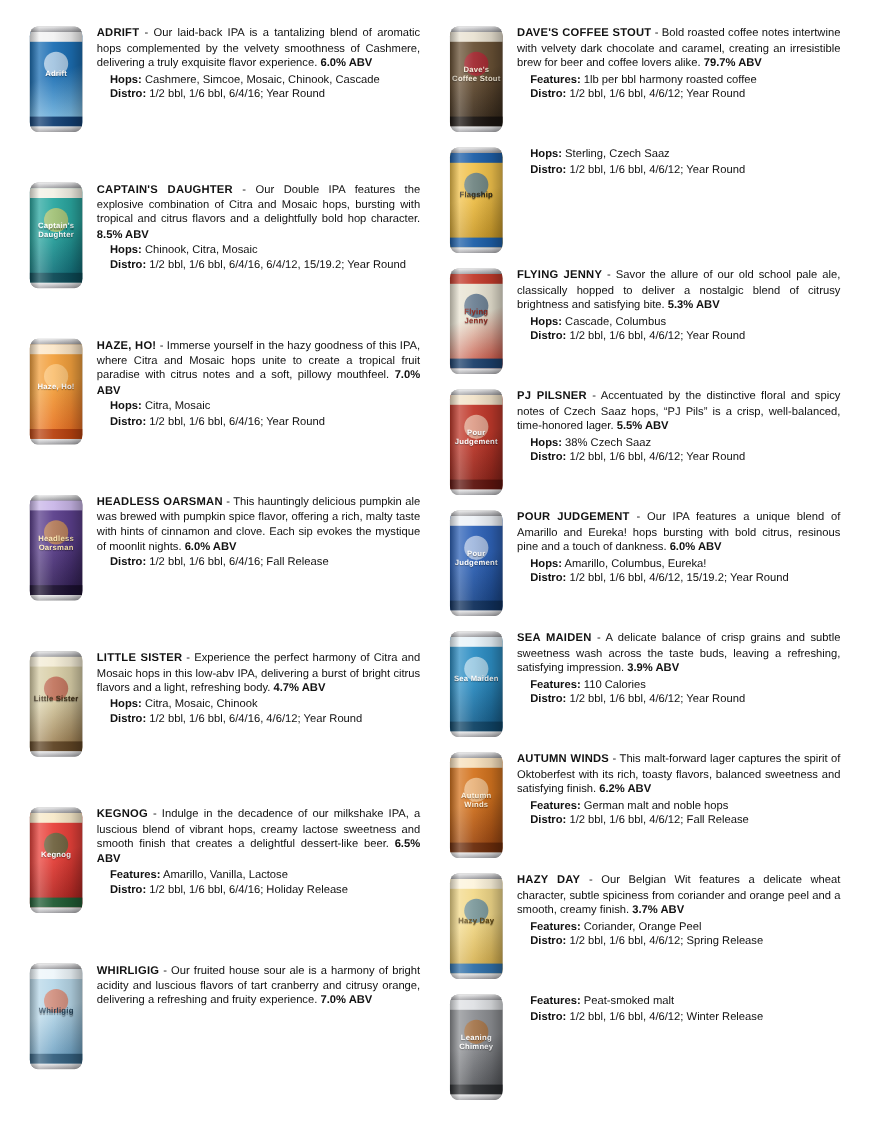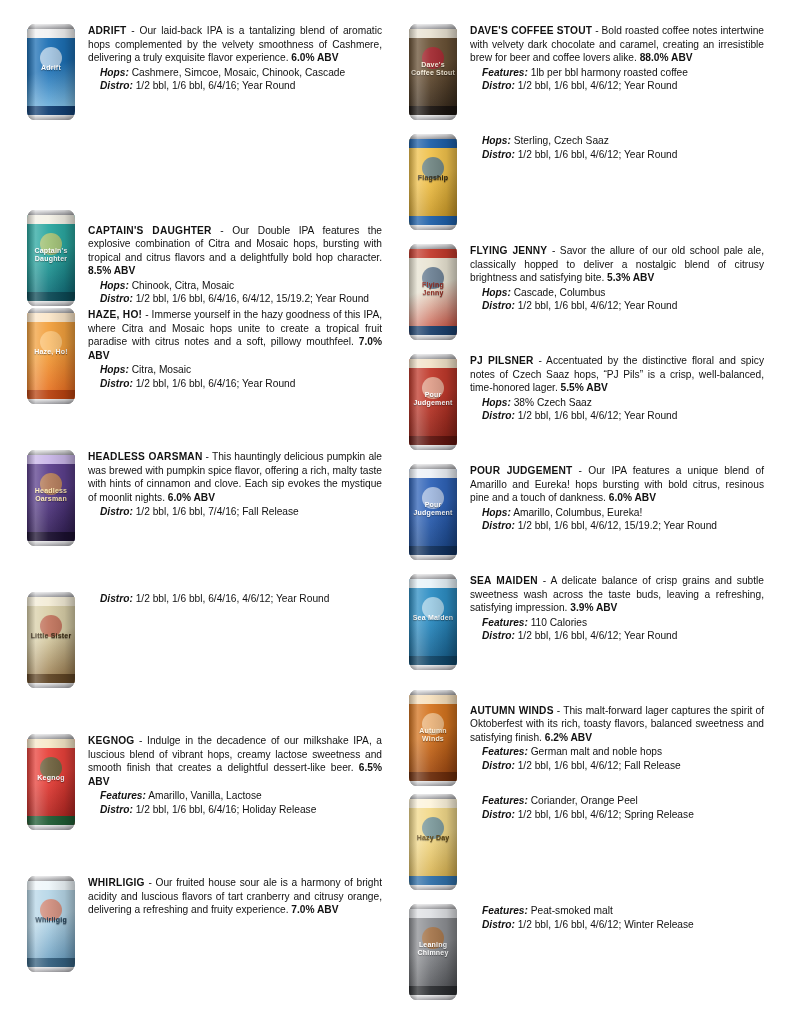--- a/index.html
+++ b/index.html
@@ -119,21 +119,20 @@
   }
   .abv {
     font-weight: bold;
   }
   .meta {
     margin: 0;
     text-indent: 12px;
   }
   .meta .k {
     font-weight: bold;
-    font-style: italic;
   }
 </style>
 </head>
 <body>
 
 <div class="sheet">
   <div class="column" id="col-left">
       <div class="beer" style="min-height: 142px;">
         <div class="can-wrap">
           <div class="can">
@@ -147,21 +146,21 @@
             <div class="rim-bot"></div>
             <div class="gloss"></div>
           </div>
         </div>
         <div class="text">
           <p class="desc"><span class="name">ADRIFT</span> - Our laid-back IPA is a tantalizing blend of aromatic hops complemented by the velvety smoothness of Cashmere, delivering a truly exquisite flavor experience. <span class="abv">6.0% ABV</span></p>
           <p class="meta"><span class="k">Hops:</span><span> Cashmere, Simcoe, Mosaic, Chinook, Cascade</span></p>
           <p class="meta"><span class="k">Distro:</span><span> 1/2 bbl, 1/6 bbl, 6/4/16; Year Round</span></p>
         </div>
       </div>
-      <div class="beer" style="min-height: 142px; align-items: flex-end;">
+      <div class="beer" style="min-height: 142px;">
         <div class="can-wrap">
           <div class="can">
             <div class="body" style="background: linear-gradient(160deg, rgb(42, 167, 160) 0%, rgb(42, 167, 160) 45%, rgb(14, 95, 110) 100%);">
               <div class="sun" style="background: rgb(244, 211, 94);"></div>
             </div>
             <div class="band top" style="background: rgb(244, 241, 230);"></div>
             <div class="band bottom" style="background: rgb(12, 74, 86);"></div>
             <div class="label" style="color: rgb(255, 255, 255);">Captain's Daughter</div>
             <div class="rim-top"></div>
             <div class="rim-bot"></div>
@@ -203,38 +202,40 @@
             <div class="band top" style="background: rgb(201, 182, 232);"></div>
             <div class="band bottom" style="background: rgb(27, 16, 48);"></div>
             <div class="label" style="color: rgb(255, 233, 176);">Headless Oarsman</div>
             <div class="rim-top"></div>
             <div class="rim-bot"></div>
             <div class="gloss"></div>
           </div>
         </div>
         <div class="text">
           <p class="desc"><span class="name">HEADLESS OARSMAN</span> - This hauntingly delicious pumpkin ale was brewed with pumpkin spice flavor, offering a rich, malty taste with hints of cinnamon and clove. Each sip evokes the mystique of moonlit nights. <span class="abv">6.0% ABV</span></p>
-          <p class="meta"><span class="k">Distro:</span><span> 1/2 bbl, 1/6 bbl, 7/4/16; Fall Release</span></p>
+          <p class="meta"><span class="k">Distro:</span><span> 1/2 bbl, 1/6 bbl, 6/4/16; Fall Release</span></p>
         </div>
       </div>
       <div class="beer" style="min-height: 142px;">
         <div class="can-wrap">
           <div class="can">
             <div class="body" style="background: linear-gradient(160deg, rgb(217, 207, 168) 0%, rgb(217, 207, 168) 45%, rgb(140, 107, 63) 100%);">
               <div class="sun" style="background: rgb(178, 58, 47);"></div>
             </div>
             <div class="band top" style="background: rgb(243, 236, 214);"></div>
             <div class="band bottom" style="background: rgb(95, 68, 36);"></div>
             <div class="label" style="color: rgb(58, 42, 18);">Little Sister</div>
             <div class="rim-top"></div>
             <div class="rim-bot"></div>
             <div class="gloss"></div>
           </div>
         </div>
         <div class="text">
+          <p class="desc"><span class="name">LITTLE SISTER</span> - Experience the perfect harmony of Citra and Mosaic hops in this low-abv IPA, delivering a burst of bright citrus flavors and a light, refreshing body. <span class="abv">4.7% ABV</span></p>
+          <p class="meta"><span class="k">Hops:</span><span> Citra, Mosaic, Chinook</span></p>
           <p class="meta"><span class="k">Distro:</span><span> 1/2 bbl, 1/6 bbl, 6/4/16, 4/6/12; Year Round</span></p>
         </div>
       </div>
       <div class="beer" style="min-height: 142px;">
         <div class="can-wrap">
           <div class="can">
             <div class="body" style="background: linear-gradient(160deg, rgb(232, 65, 58) 0%, rgb(232, 65, 58) 45%, rgb(158, 31, 27) 100%);">
               <div class="sun" style="background: rgb(31, 122, 69);"></div>
             </div>
             <div class="band top" style="background: rgb(247, 233, 201);"></div>
@@ -279,21 +280,21 @@
             </div>
             <div class="band top" style="background: rgb(233, 226, 210);"></div>
             <div class="band bottom" style="background: rgb(26, 20, 16);"></div>
             <div class="label" style="color: rgb(246, 236, 216);">Dave's Coffee Stout</div>
             <div class="rim-top"></div>
             <div class="rim-bot"></div>
             <div class="gloss"></div>
           </div>
         </div>
         <div class="text">
-          <p class="desc"><span class="name">DAVE'S COFFEE STOUT</span> - Bold roasted coffee notes intertwine with velvety dark chocolate and caramel, creating an irresistible brew for beer and coffee lovers alike. <span class="abv">88.0% ABV</span></p>
+          <p class="desc"><span class="name">DAVE'S COFFEE STOUT</span> - Bold roasted coffee notes intertwine with velvety dark chocolate and caramel, creating an irresistible brew for beer and coffee lovers alike. <span class="abv">79.7% ABV</span></p>
           <p class="meta"><span class="k">Features:</span><span> 1lb per bbl harmony roasted coffee</span></p>
           <p class="meta"><span class="k">Distro:</span><span> 1/2 bbl, 1/6 bbl, 4/6/12; Year Round</span></p>
         </div>
       </div>
       <div class="beer" style="min-height: 110px;">
         <div class="can-wrap">
           <div class="can">
             <div class="body" style="background: linear-gradient(160deg, rgb(240, 193, 75) 0%, rgb(240, 193, 75) 45%, rgb(185, 138, 30) 100%);">
               <div class="sun" style="background: rgb(29, 95, 168);"></div>
             </div>
@@ -383,21 +384,21 @@
             <div class="rim-bot"></div>
             <div class="gloss"></div>
           </div>
         </div>
         <div class="text">
           <p class="desc"><span class="name">SEA MAIDEN</span> - A delicate balance of crisp grains and subtle sweetness wash across the taste buds, leaving a refreshing, satisfying impression. <span class="abv">3.9% ABV</span></p>
           <p class="meta"><span class="k">Features:</span><span> 110 Calories</span></p>
           <p class="meta"><span class="k">Distro:</span><span> 1/2 bbl, 1/6 bbl, 4/6/12; Year Round</span></p>
         </div>
       </div>
-      <div class="beer" style="min-height: 110px; align-items: center;">
+      <div class="beer" style="min-height: 110px;">
         <div class="can-wrap">
           <div class="can">
             <div class="body" style="background: linear-gradient(160deg, rgb(212, 116, 31) 0%, rgb(212, 116, 31) 45%, rgb(140, 61, 16) 100%);">
               <div class="sun" style="background: rgb(246, 224, 189);"></div>
             </div>
             <div class="band top" style="background: rgb(246, 224, 189);"></div>
             <div class="band bottom" style="background: rgb(107, 44, 11);"></div>
             <div class="label" style="color: rgb(255, 243, 221);">Autumn Winds</div>
             <div class="rim-top"></div>
             <div class="rim-bot"></div>
@@ -418,20 +419,21 @@
             </div>
             <div class="band top" style="background: rgb(253, 244, 220);"></div>
             <div class="band bottom" style="background: rgb(47, 111, 168);"></div>
             <div class="label" style="color: rgb(92, 68, 18);">Hazy Day</div>
             <div class="rim-top"></div>
             <div class="rim-bot"></div>
             <div class="gloss"></div>
           </div>
         </div>
         <div class="text">
+          <p class="desc"><span class="name">HAZY DAY</span> - Our Belgian Wit features a delicate wheat character, subtle spiciness from coriander and orange peel and a smooth, creamy finish. <span class="abv">3.7% ABV</span></p>
           <p class="meta"><span class="k">Features:</span><span> Coriander, Orange Peel</span></p>
           <p class="meta"><span class="k">Distro:</span><span> 1/2 bbl, 1/6 bbl, 4/6/12; Spring Release</span></p>
         </div>
       </div>
       <div class="beer" style="min-height: 110px;">
         <div class="can-wrap">
           <div class="can">
             <div class="body" style="background: linear-gradient(160deg, rgb(141, 143, 147) 0%, rgb(141, 143, 147) 45%, rgb(74, 76, 80) 100%);">
               <div class="sun" style="background: rgb(181, 101, 29);"></div>
             </div>

